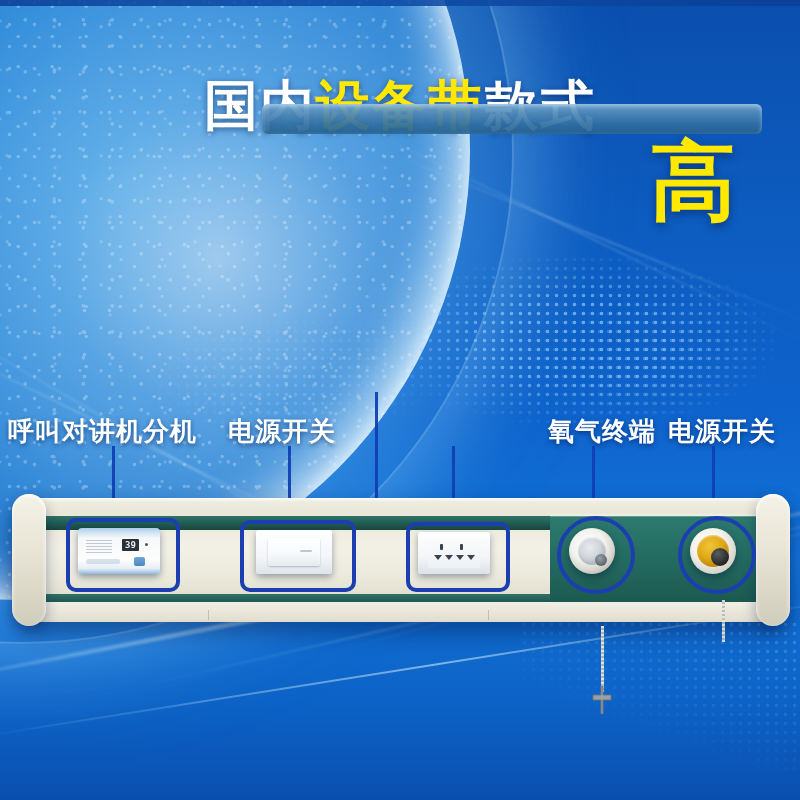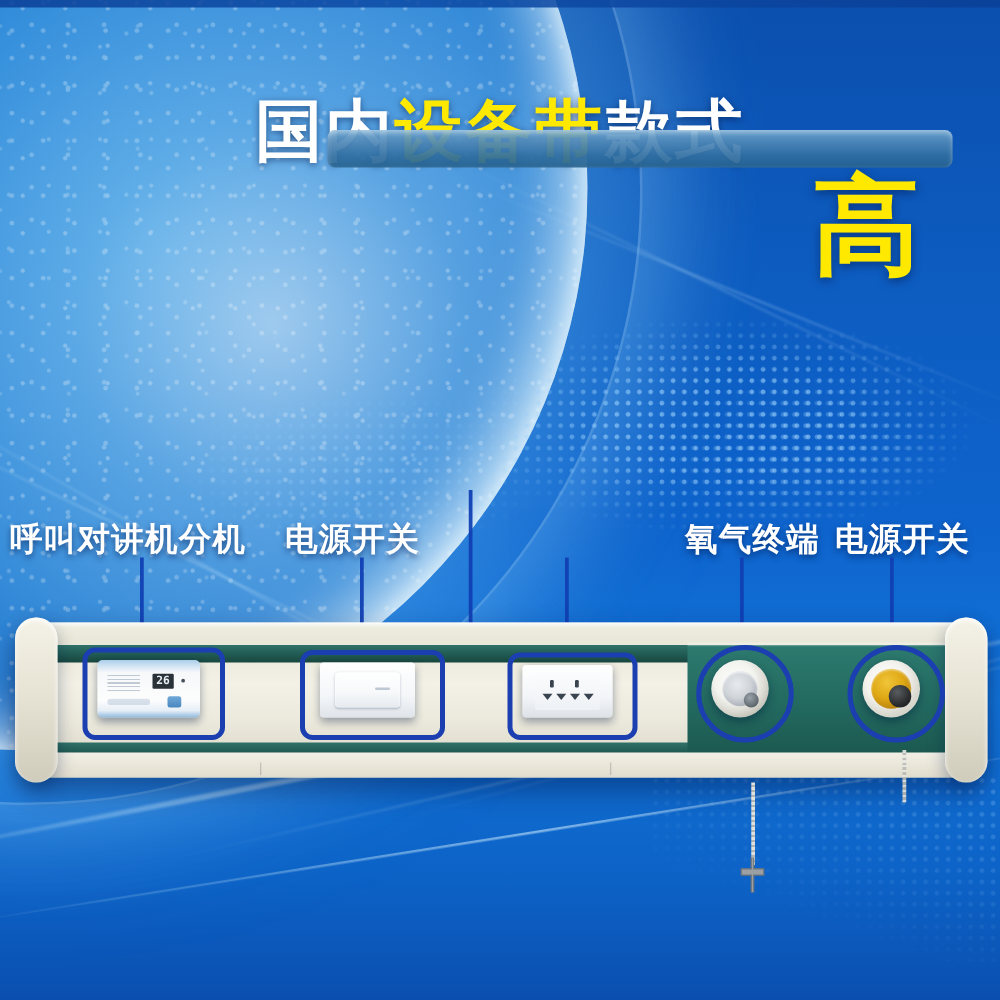--- a/index.html
+++ b/index.html
@@ -251,21 +251,21 @@
       <div class="seam" style="left:470px;top:112px;"></div>
     </div>
     <div class="endcap" id="cap-left"></div>
     <div class="endcap" id="cap-right"></div>
   </div>
 
   <div id="light-cover"></div>
 
   <div class="device" id="intercom">
     <div id="ic-grille"></div>
-    <div id="ic-display">26</div>
+    <div id="ic-display">39</div>
     <div id="ic-dot"></div>
     <div id="ic-slot"></div>
     <div id="ic-btn"></div>
   </div>
 
   <div class="device" id="switch-plate">
     <div id="switch-rocker">
       <div id="switch-mark"></div>
     </div>
   </div>

